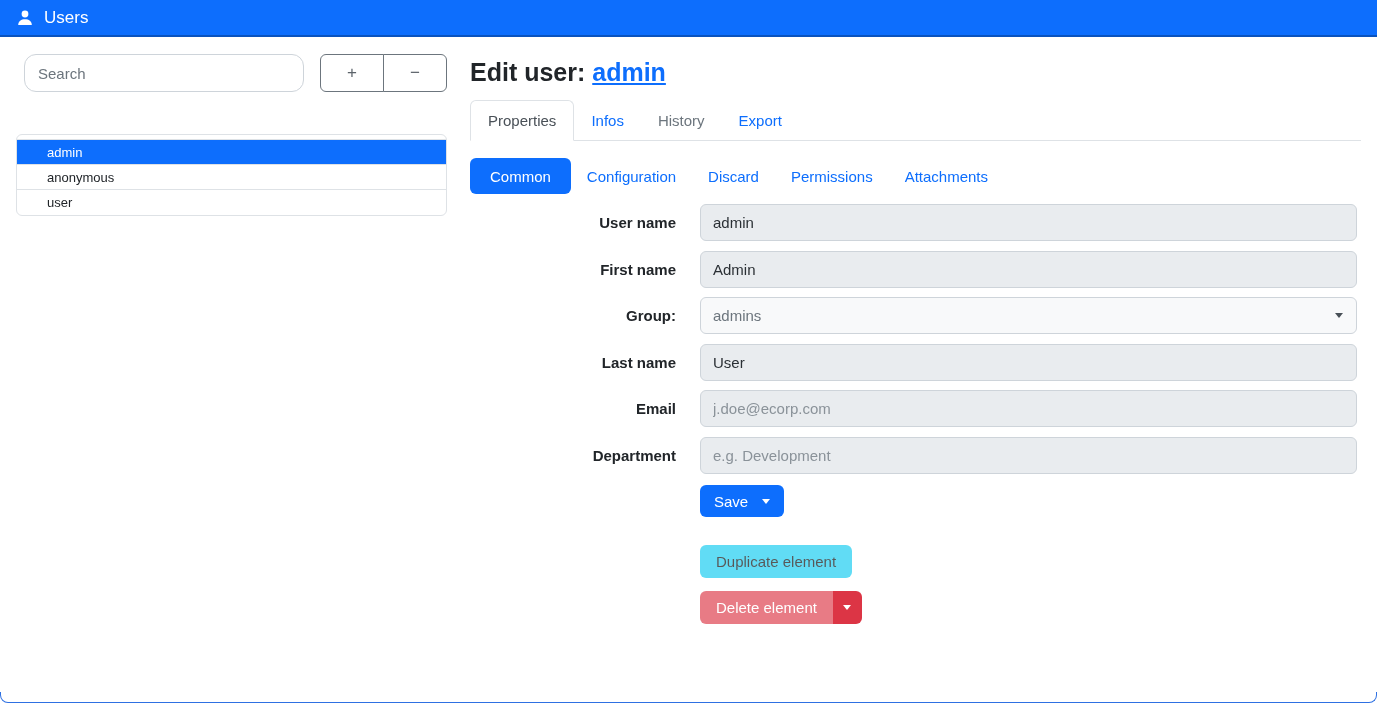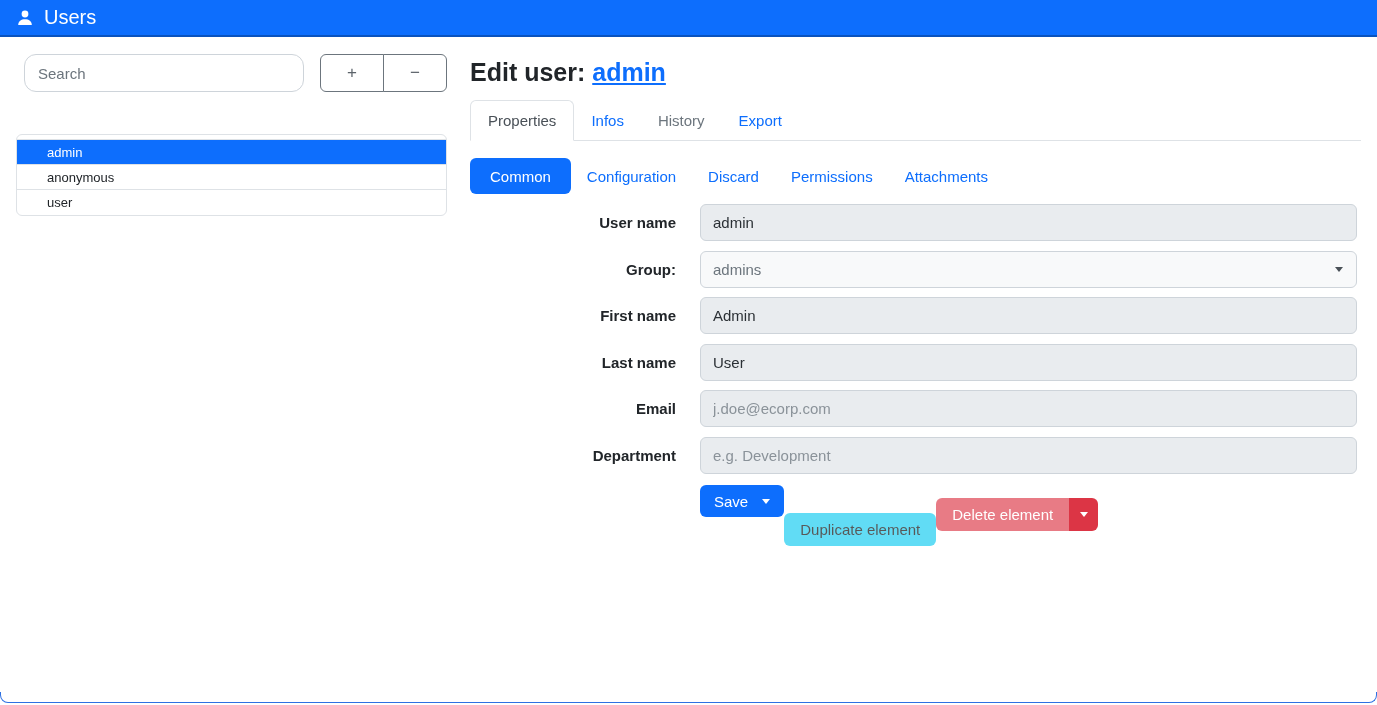--- a/index.html
+++ b/index.html
@@ -4,21 +4,21 @@
 <style>
   * { margin:0; padding:0; box-sizing:border-box; }
   html,body { background:#fff; }
   body { font-family:"Liberation Sans", sans-serif; }
   .page { position:relative; width:1377px; height:705px; background:#fff; overflow:hidden; }
 
   
   .navbar { position:absolute; left:0; top:0; width:1377px; height:37px;
             background:#0d6efd; border-bottom:2px solid #0a53be;
             display:flex; align-items:center; padding:0 16px; gap:10px; }
-  .navbar .app-title { color:#fff; font-size:20px; }
+  .navbar .app-title { color:#fff; font-size:17px; }
   .user-icon { width:18px; height:18px; display:inline-flex; }
 
   
   .search-input { position:absolute; left:16px; top:54px; width:280px; height:38px;
                   border:1px solid #ced4da; border-radius:12px; padding:0 13px;
                   font-size:15px; color:#212529; font-family:inherit; outline:none;margin-left:8px; }
   .search-input::placeholder { color:#6c757d; }
 
   .btn-group-pm { position:absolute; left:320px; top:54px; width:127px; height:38px; display:flex; }
   .btn-pm { flex:1; background:#fff; border:1px solid #6c757d; color:#5c636a;
@@ -67,21 +67,21 @@
                   background:#e9ecef; color:#2b3035; }
   .form-control::placeholder { color:#8a9299; }
   .form-select { width:657px; height:37px; border:1px solid #ced4da; border-radius:6px;
                  background:#f8f9fa; color:#6c757d; font-size:15px;
                  display:flex; align-items:center; padding:0 12px; cursor:pointer; }
   .select-caret { position:absolute; right:14px; top:16px; width:0; height:0;
                   border-left:4.5px solid transparent; border-right:4.5px solid transparent;
                   border-top:5px solid #495057; }
 
   
-  .actions { position:absolute; left:700px; top:485px; display:flex; flex-direction:row; align-items:flex-start; }
+  .actions { position:absolute; left:700px; top:485px; display:flex; flex-direction:column; align-items:flex-start; }
   .caret-down { width:0; height:0; border-left:4.5px solid transparent;
                 border-right:4.5px solid transparent; border-top:5px solid #fff; }
   .btn { border:none; font-family:inherit; font-size:15px; display:inline-flex;
          align-items:center; cursor:pointer; border-radius:6px; }
   .btn-save { height:32px; background:#0d6efd; color:#fff; padding:0 14px; gap:14px; }
   .btn-discard { height:34px; background:#6c757d; color:#fff; padding:0 12px; margin-top:11px; }
   .btn-duplicate { height:33px; background:#0dcaf0; color:#000; padding:0 16px;
                    margin-top:28px; opacity:.65; }
   .delete-group { display:flex; margin-top:13px; height:33px; }
   .btn-delete { height:33px; background:#dc3545; color:#fff; padding:0 16px;
@@ -146,33 +146,33 @@
   <div class="form">
 
     <div class="form-row">
       <div class="form-label">User name</div>
       <div class="field-wrap">
         <input class="form-control" readonly="" value="admin" style="">
       </div>
     </div>
 
     <div class="form-row">
+      <div class="form-label">First name</div>
+      <div class="field-wrap">
+        <input class="form-control" readonly="" value="Admin" style="">
+      </div>
+    </div>
+
+    <div class="form-row">
       <div class="form-label">Group:</div>
       <div class="field-wrap">
         <div class="form-select">
           <span>admins</span>
         </div>
         <span class="select-caret"></span>
-      </div>
-    </div>
-
-    <div class="form-row">
-      <div class="form-label">First name</div>
-      <div class="field-wrap">
-        <input class="form-control" readonly="" value="Admin" style="">
       </div>
     </div>
 
     <div class="form-row">
       <div class="form-label">Last name</div>
       <div class="field-wrap">
         <input class="form-control" readonly="" value="User" style="">
       </div>
     </div>
 

